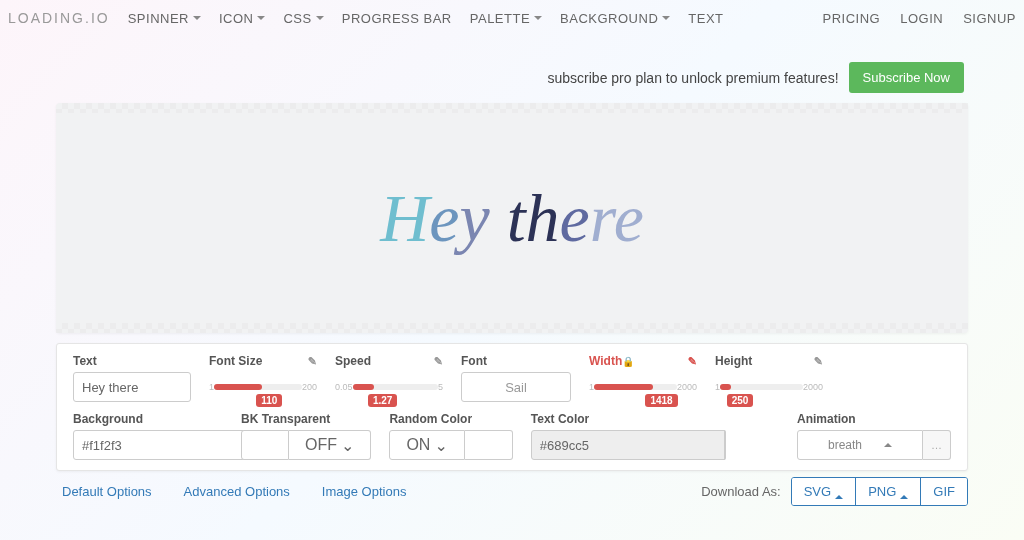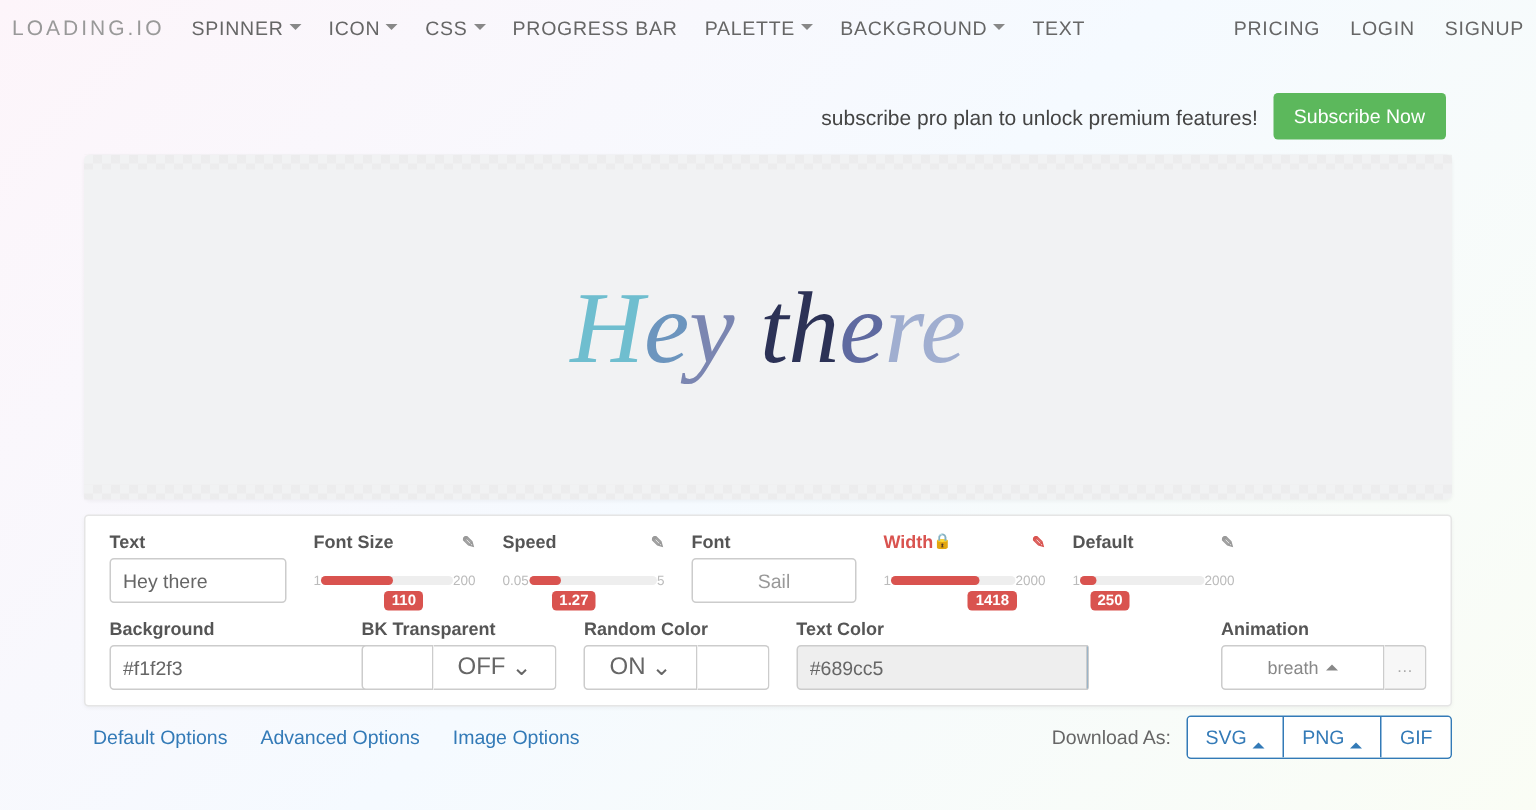--- a/index.html
+++ b/index.html
@@ -38,24 +38,24 @@
 .track { position: relative; height: 6px; background: #eee; border-radius: 3px; flex: 1; }
 .fill { position: absolute; left: 0; top: 0; bottom: 0; background: #d9534f; border-radius: 3px; }
 .badge { position: absolute; top: 10px; background: #d9534f; color: #fff; font-size: 10px; padding: 1px 5px; border-radius: 3px; font-weight: bold; }
 .minmax { font-size: 9px; color: #bbb; }
 .toggle-group { display: flex; }
 .toggle-swatch { width: 48px; height: 30px; border: 1px solid #ccc; border-radius: 3px 0 0 3px; background: #fff; }
 .toggle-btn { border: 1px solid #ccc; border-left: none; border-radius: 0 3px 3px 0; padding: 0 16px; font-size: 16px; color: #666; background: #fff; height: 30px; display: flex; align-items: center; gap: 4px; cursor: pointer; }
 .color-input { display: flex; }
 .color-swatch { width: 12px; margin-left: -1px; border: 1px solid #ccc; border-radius: 0 3px 3px 0; }
 .anim-group { display: flex; }
-.anim-main { border: 1px solid #ccc; border-radius: 3px 0 0 3px; height: 30px; padding: 0 30px; font-size: 12px; color: #888; background: #fff; display: flex; align-items: center; gap: 5px; cursor: pointer; }
+.anim-main { border: 1px solid #ccc; border-radius: 3px 0 0 3px; height: 30px; padding: 0 30px; font-size: 12px; color: #888; background: #fff; display: flex; align-items: center; gap: 22px; cursor: pointer; }
 .anim-side { border: 1px solid #ccc; border-left: none; border-radius: 0 3px 3px 0; width: 28px; height: 30px; background: #f7f7f7; color: #aaa; display:flex; align-items:center; justify-content:center; font-size:11px; cursor:pointer; }
 .footer { display: flex; align-items: center; margin: 6px 56px 0; font-size: 13px; }
-.footer .opts { display: flex; gap: 22px; padding-left: 6px; }
+.footer .opts { display: flex; gap: 32px; padding-left: 6px; }
 .footer .opts span { color: #337ab7; cursor: pointer; }
 .footer .dl { margin-left: auto; display: flex; align-items: center; gap: 10px; color: #666; }
 .dl-btns { display: flex; border: 1px solid #337ab7; border-radius: 3px; overflow: hidden; }
 .dl-btn { padding: 6px 12px; color: #337ab7; font-size: 13px; cursor: pointer; display:flex; align-items:flex-end; gap:4px; background:#fff; }
 .dl-btn + .dl-btn { border-left: 1px solid #337ab7; }
 .caret-up { width:0;height:0;border-left:4px solid transparent;border-right:4px solid transparent;border-bottom:4px solid #337ab7; }
 .lock { font-size: 10px; }
 </style>
 </head>
 <body>
@@ -156,21 +156,21 @@
         <span class="minmax">1</span>
         <div class="track">
             <div class="fill" style="width:71%"></div>
             <div class="badge" style="left:62%">1418</div>
           </div>
         <span class="minmax">2000</span>
       </div>
     </div>
     <div class="fld" style="width:108px">
       <div class="fld-label">
-          <span>Default</span>
+          <span>Height</span>
           <span class="pencil">✎</span>
         </div>
       <div class="slider">
         <span class="minmax">1</span>
         <div class="track">
             <div class="fill" style="width:13%"></div>
             <div class="badge" style="left:8%">250</div>
           </div>
         <span class="minmax">2000</span>
       </div>

